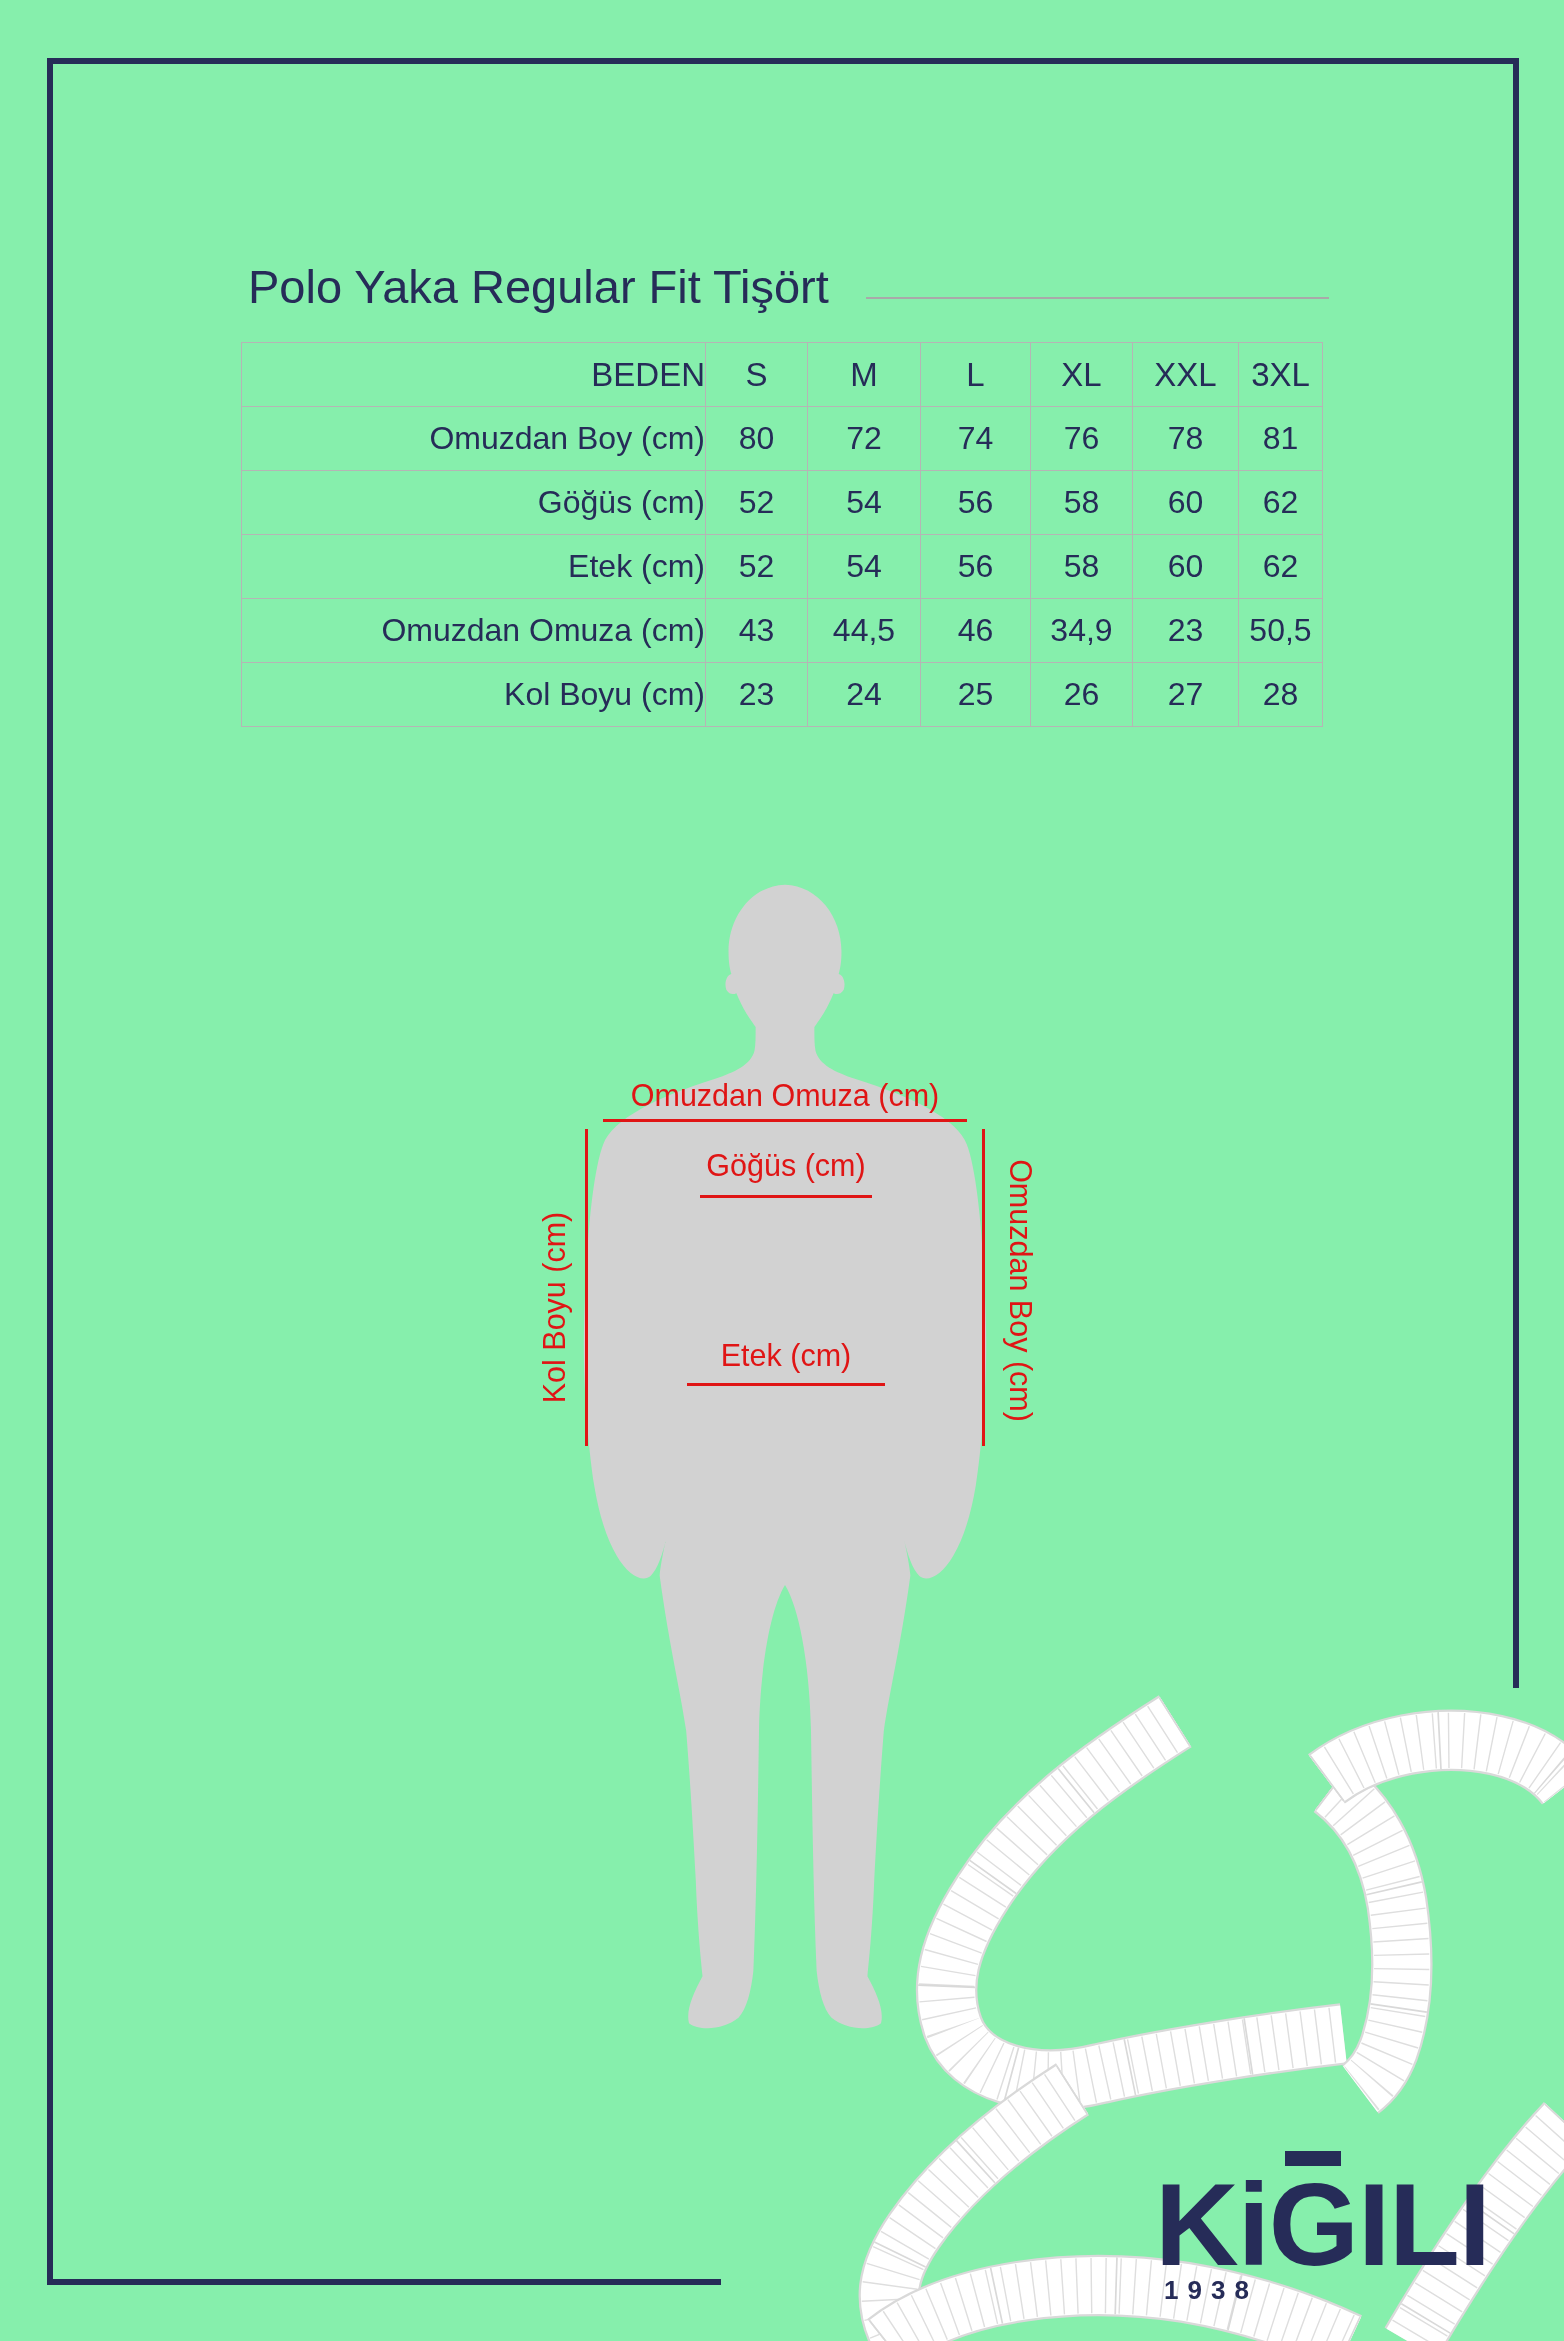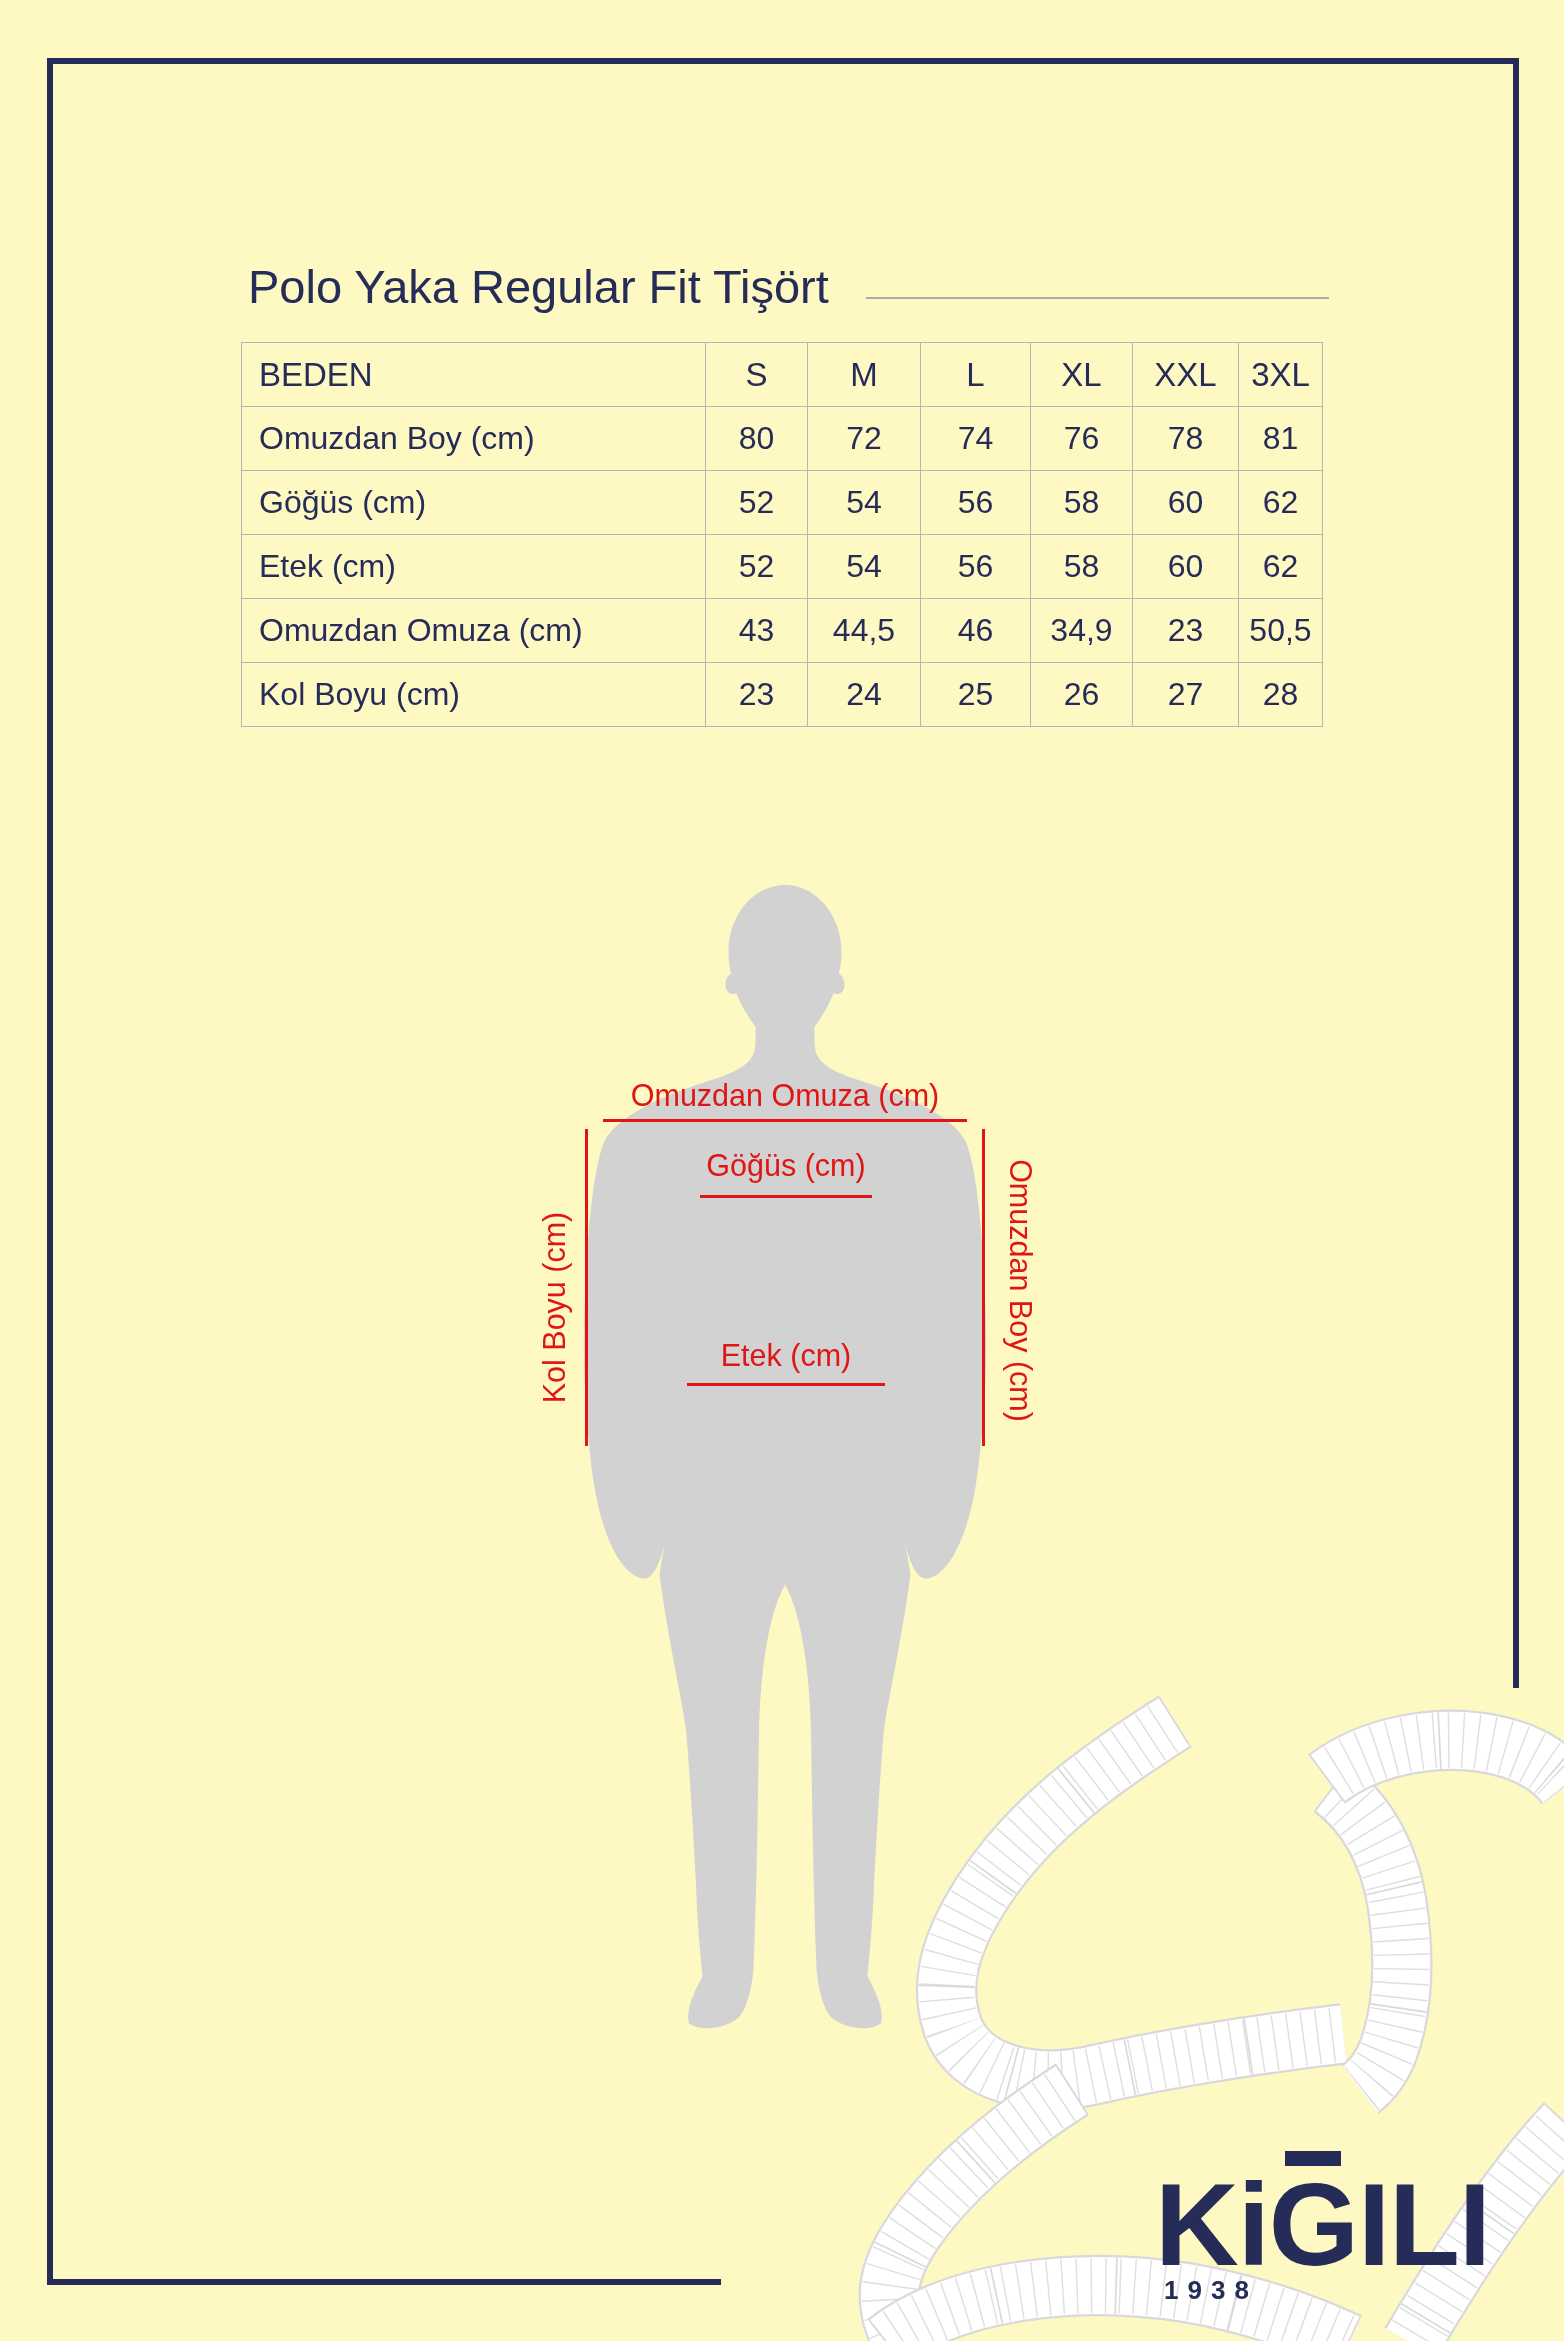--- a/index.html
+++ b/index.html
@@ -1,37 +1,37 @@
 <!DOCTYPE html>
 <html style="font-size:9px"><head>
 <meta charset="utf-8">
 <style>
   html,body{margin:0;padding:0;background:#ffffff;}
-  .page{position:relative;width:1565px;height:2342px;background:#fef9c3;overflow:hidden;
+  .page{position:relative;width:1565px;height:2342px;background:#86efac;overflow:hidden;
         font-family:"Liberation Sans", sans-serif;color:#262c58;}
 
   
   .frame{position:absolute;background:#262c58;}
   .frame-top{left:47px;top:58px;width:1471px;height:5.6px;}
   .frame-left{left:47px;top:58px;width:5.6px;height:2226px;}
   .frame-right{left:1513px;top:58px;width:5.6px;height:1630px;}
   .frame-bottom{left:47px;top:2279px;width:674px;height:5.6px;}
 
   
   .title{position:absolute;left:248px;top:261px;font-size:47px;line-height:1.1;
          color:#262c58;letter-spacing:0px;white-space:nowrap;}
   .title-rule{position:absolute;left:866px;top:297px;width:463px;height:2.3px;background:#a9a9a9;}
 
   
   table.size{position:absolute;left:241px;top:342px;width:1081px;border-collapse:collapse;
              table-layout:fixed;}
   table.size td, table.size th{border:1.1px solid #b5b5b5;height:63px;font-size:32px;
              font-weight:normal;color:#262c58;padding:0;}
   table.size th{font-size:33px;}
-  .cell-label{text-align:left;padding-left:17px !important;}
+  .cell-label{text-align:right;padding-left:17px !important;}
   .cell-val{text-align:center;}
 
   
   .note{position:absolute;left:237px;top:767px;font-size:30.5px;color:#e01515;white-space:nowrap;}
 
   
   .silhouette{position:absolute;left:559px;top:878px;width:452px;height:1152px;}
 
   
   .mlabel{position:absolute;color:#e01515;font-size:30.5px;text-align:center;white-space:nowrap;}

